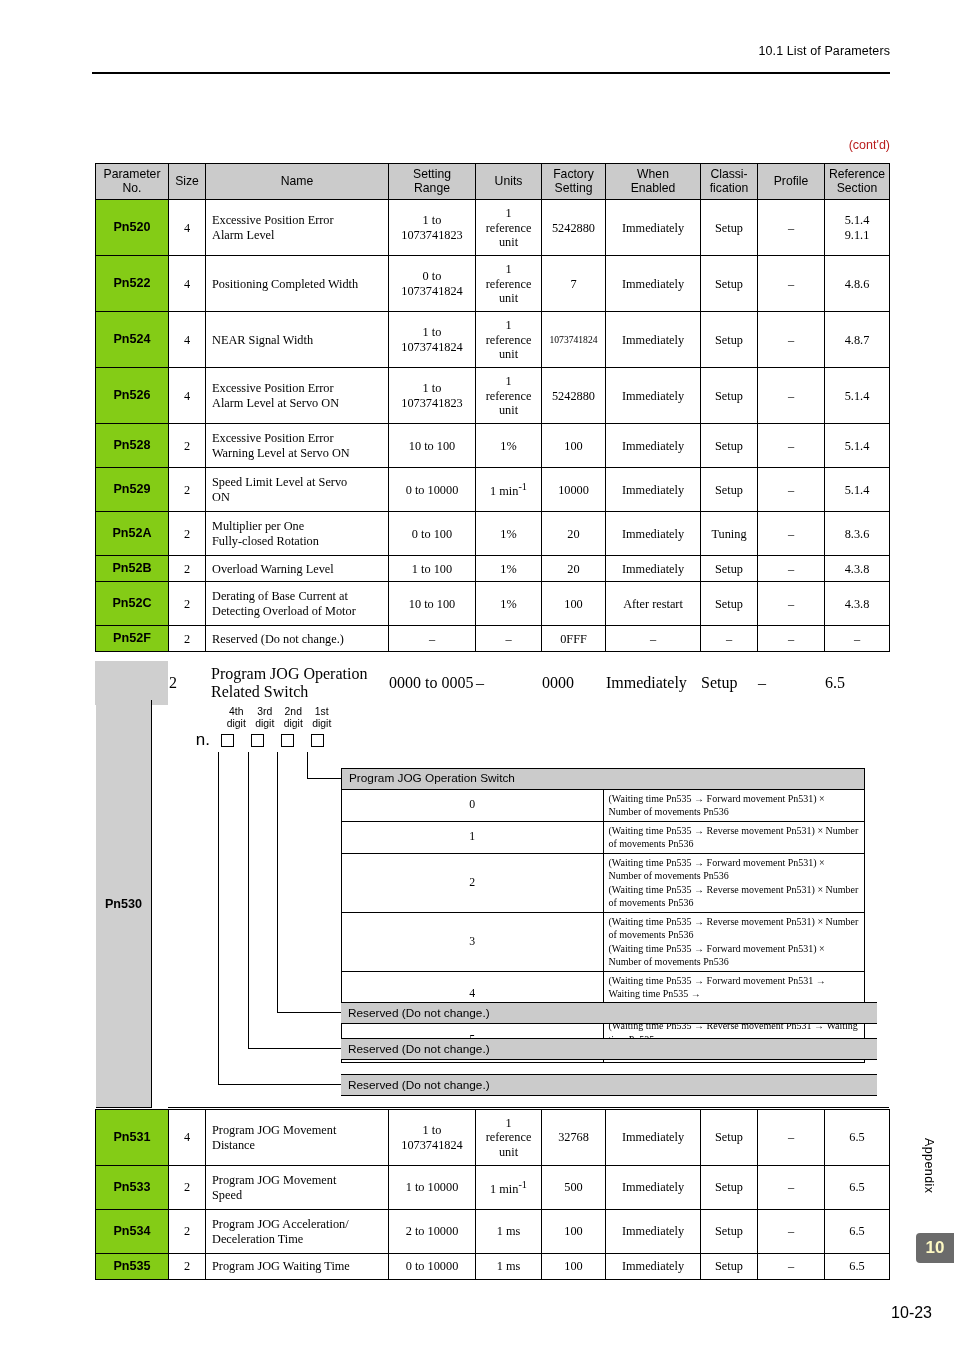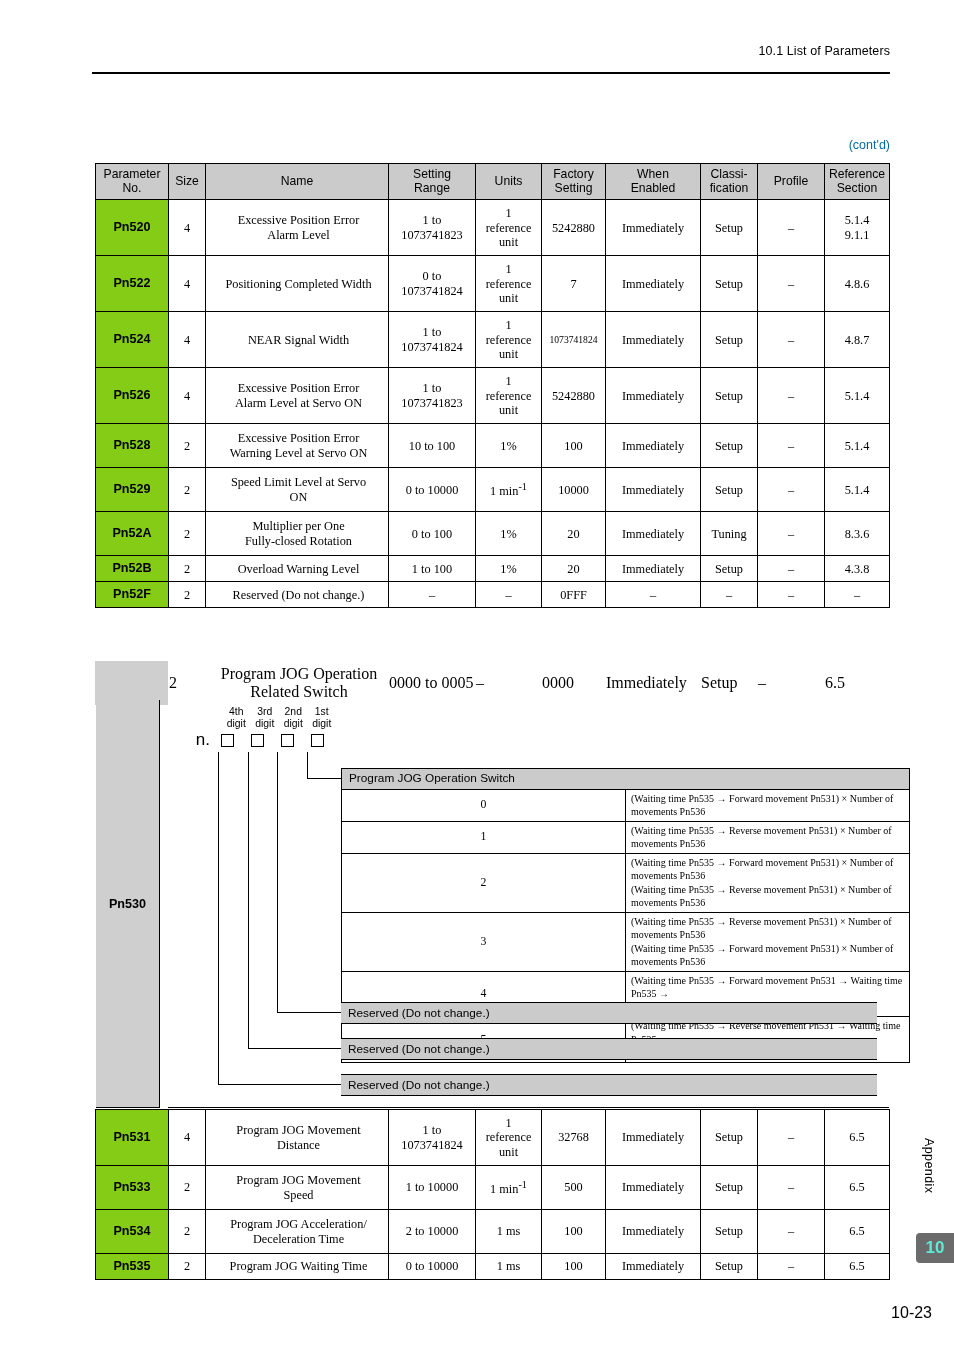--- a/index.html
+++ b/index.html
@@ -35,21 +35,21 @@
     width: 100%;
   }
 
   
   #contd {
     position: absolute;
     right: 64px;
     top: 138px;
     font-family: "Liberation Sans", sans-serif;
     font-size: 12.5px;
-    color: #0369a1;
+    color: #b91c1c;
   }
 
   
   .ptable {
     position: absolute;
     left: 95px;
     border-collapse: collapse;
     table-layout: fixed;
     width: 794px;
   }
@@ -73,21 +73,21 @@
     line-height: 1.12;
     padding: 4px 2px;
   }
   td.c-param {
     background: #84cc16;
     font-family: "Liberation Sans", sans-serif;
     font-weight: bold;
     font-size: 12.6px;
   }
   td.c-name {
-    text-align: center;
+    text-align: left;
     padding-left: 6px;
   }
   td.small-num { font-size: 9.6px; }
 
   
   col.w-param { width: 73px; }
   col.w-size  { width: 37px; }
   col.w-name  { width: 183px; }
   col.w-range { width: 87px; }
   col.w-units { width: 66px; }
@@ -105,21 +105,21 @@
     left: 95px;
     top: 661px;
     width: 794px;
     border-collapse: collapse;
     table-layout: fixed;
   }
   #pn530-label {
     position: absolute;
     left: 96px;
     top: 700px;
-    width: 64px;
+    width: 56px;
     height: 408px;
     background: #cfcfcf;
     border-right: 1px solid #000;
     border-bottom: 1px solid #000;
     box-sizing: border-box;
     display: flex;
     align-items: center;
     justify-content: center;
     font-family: "Liberation Sans", sans-serif;
     font-weight: bold;
@@ -185,21 +185,21 @@
 
   
   .vline { position: absolute; width: 1.3px; background: #000; }
   .hline { position: absolute; height: 1.3px; background: #000; }
 
   
   #opt-table {
     position: absolute;
     left: 341px;
     top: 768px;
-    width: 569px;
+    width: 524px;
     border-collapse: collapse;
     table-layout: fixed;
   }
   #opt-table td {
     border: 1px solid #000;
     font-size: 10px;
     color: #000;
     padding: 2px 5px;
     vertical-align: middle;
     line-height: 1.35;
@@ -248,21 +248,21 @@
     letter-spacing: 0.4px;
   }
   #chapter-tab {
     position: absolute;
     right: 0px;
     top: 1233px;
     width: 38px;
     height: 30px;
     background: #6b6b6b;
     border-radius: 4px 0 0 4px;
-    color: #5eead4;
+    color: #fef9c3;
     font-family: "Liberation Sans", sans-serif;
     font-weight: bold;
     font-size: 17px;
     display: flex;
     align-items: center;
     justify-content: center;
   }
   #page-number {
     position: absolute;
     right: 22px;
@@ -417,20 +417,32 @@
         <td>2</td>
         <td class="c-name">Overload Warning Level</td>
         <td>1 to 100</td>
         <td>1%</td>
         <td class="">20</td>
         <td>Immediately</td>
         <td>Setup</td>
         <td>–</td>
         <td>4.3.8</td>
       </tr>
+      <tr class="r-med">
+        <td class="c-param">Pn52C</td>
+        <td>2</td>
+        <td class="c-name">Derating of Base Current at<br>Detecting Overload of Motor</td>
+        <td>10 to 100</td>
+        <td>1%</td>
+        <td class="">100</td>
+        <td>After restart</td>
+        <td>Setup</td>
+        <td>–</td>
+        <td>4.3.8</td>
+      </tr>
       <tr class="r-short">
         <td class="c-param">Pn52F</td>
         <td>2</td>
         <td class="c-name">Reserved (Do not change.)</td>
         <td>–</td>
         <td>–</td>
         <td class="">0FFF</td>
         <td>–</td>
         <td>–</td>
         <td>–</td>

